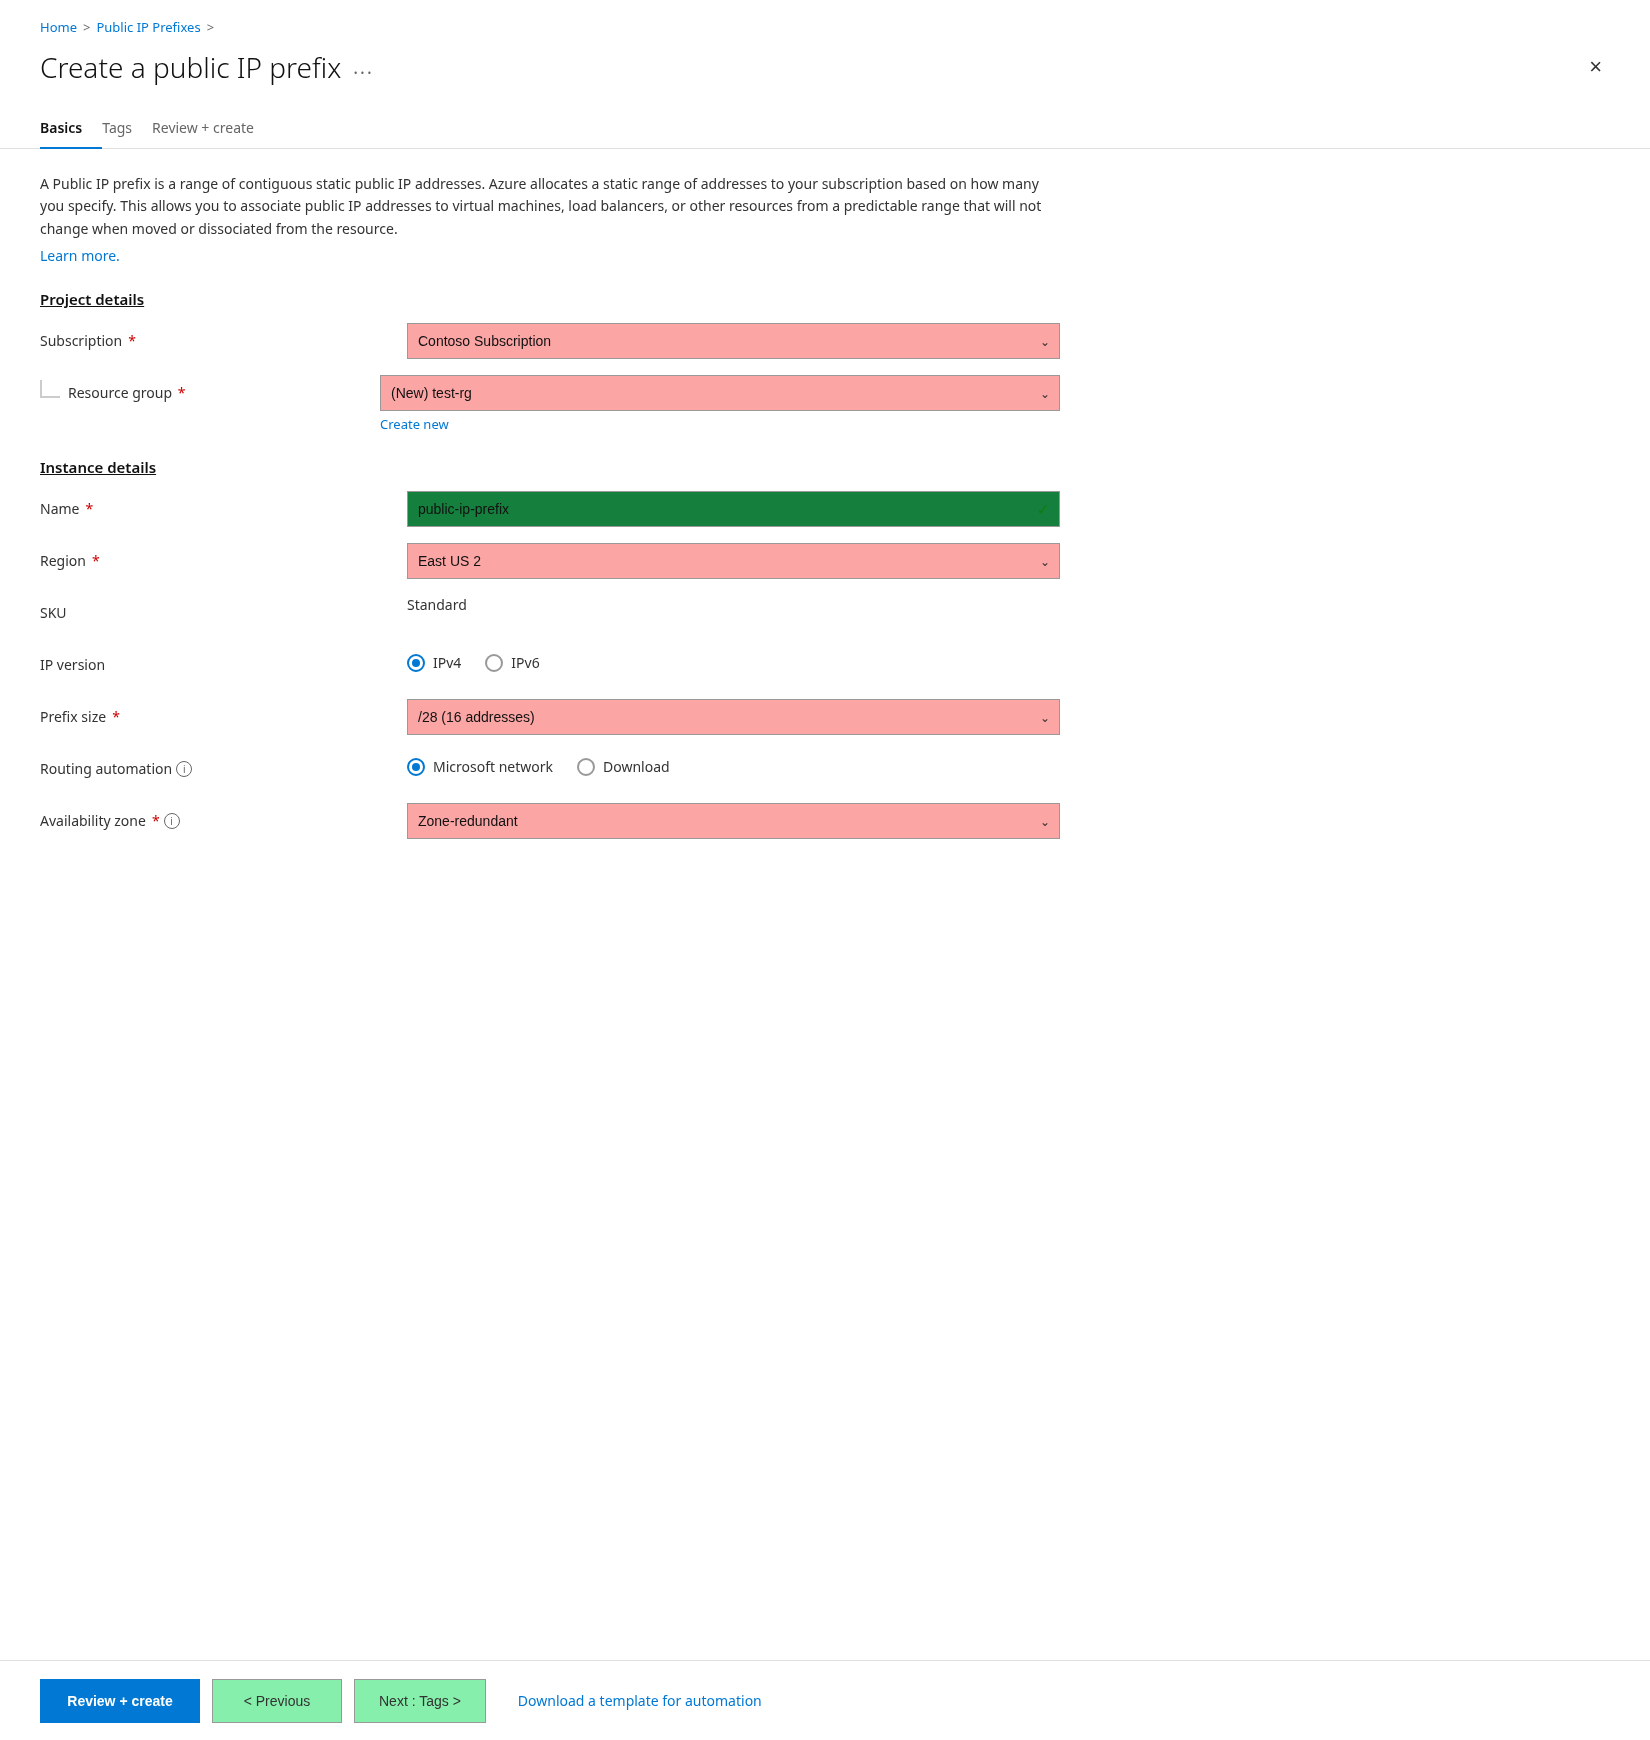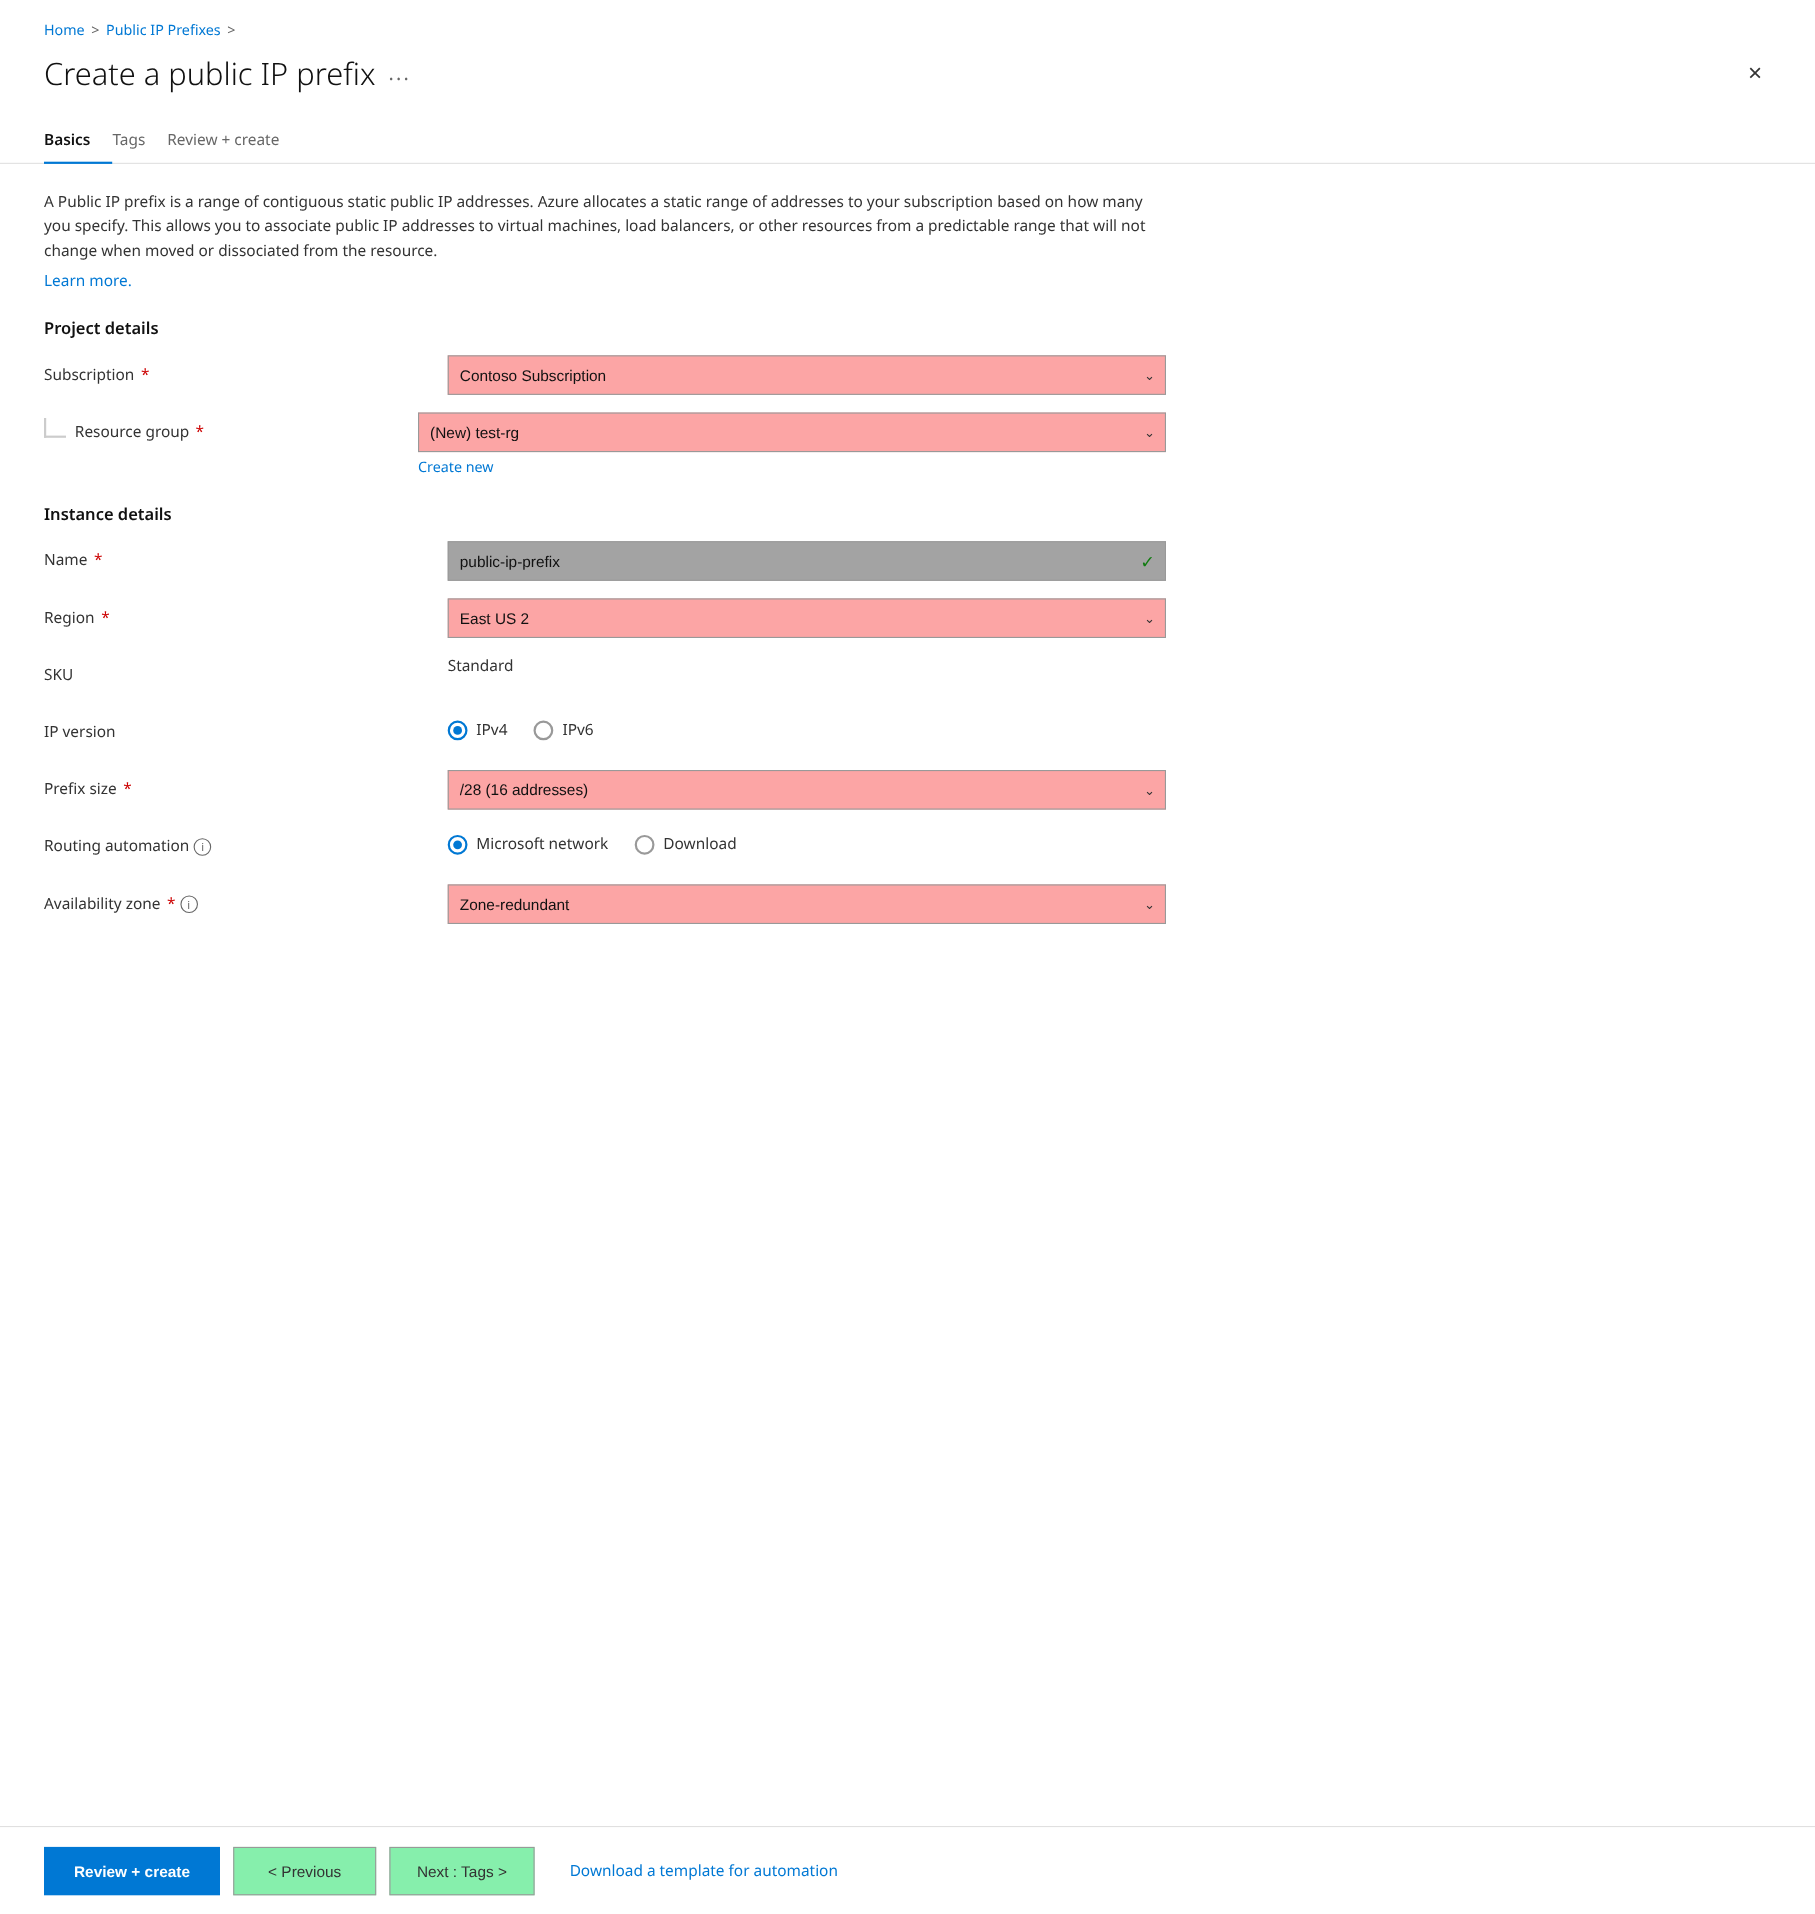--- a/index.html
+++ b/index.html
@@ -84,20 +84,21 @@
     .learn-more {
       color: #0078d4;
       text-decoration: none;
       font-size: 14px;
     }
     .section-title {
       font-size: 15px;
       font-weight: 600;
       color: #111;
       margin: 24px 0 14px 0;
+      text-decoration: underline;
     }
     .form-row {
       display: flex;
       align-items: flex-start;
       margin-bottom: 16px;
       min-height: 36px;
       gap: 27px;
     }
     .form-label {
       width: 340px;
@@ -146,21 +147,21 @@
       position: relative;
       width: 100%;
     }
     .text-field {
       width: 100%;
       height: 36px;
       border: 1px solid #999;
       padding: 0 36px 0 10px;
       font-size: 14px;
       color: #111;
-      background: #a3a3a3;
+      background: #15803d;
       outline: none;
     }
     .valid-check {
       position: absolute;
       right: 10px;
       top: 50%;
       transform: translateY(-50%);
       color: #107c10;
       font-size: 16px;
     }

